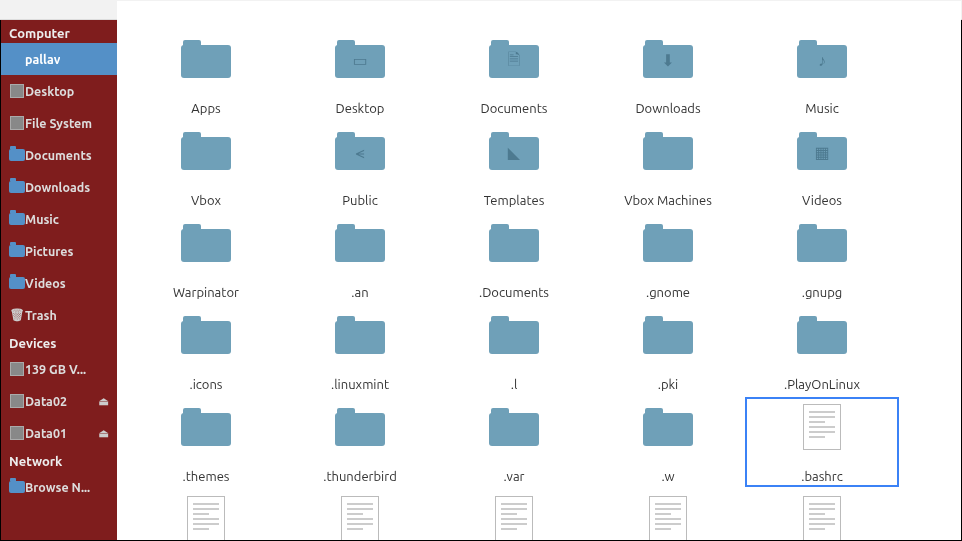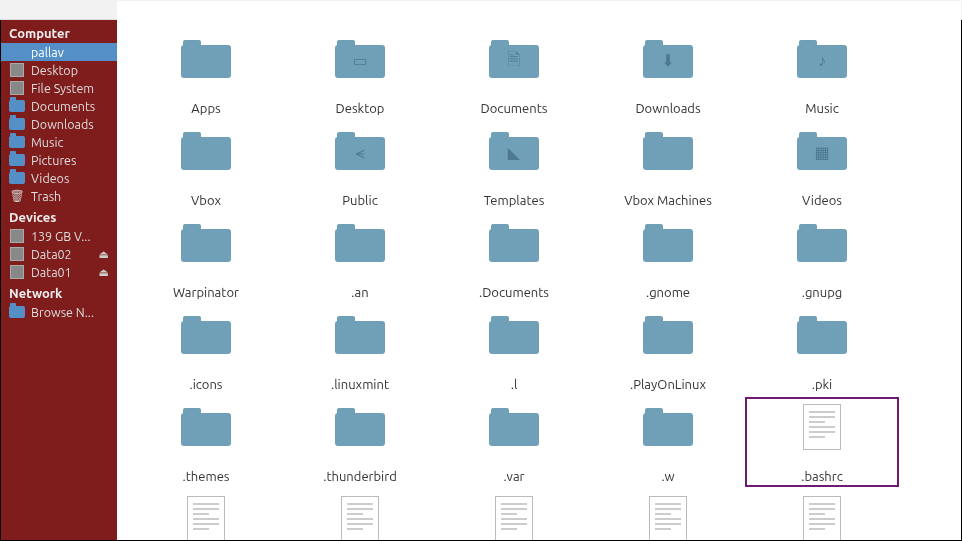--- a/index.html
+++ b/index.html
@@ -1,29 +1,29 @@
 <!DOCTYPE html>
 <html><head>
 <meta charset="utf-8">
 <style>
 * { box-sizing: border-box; margin: 0; padding: 0; }
 body { font-family: "Ubuntu", "Segoe UI", sans-serif; font-size: 13px; background: #fff; width: 962px; height: 541px; overflow: hidden; border: 1px solid #000; }
 .app { display: flex; height: 100%; }
 .topbar { position: absolute; top: 0; left: 0; right: 0; height: 20px; background: #f2f2f2; border-bottom: 1px solid #ddd; }
 .sidebar { width: 116px; background: #7f1d1d; color: #ddd; padding-top: 20px; overflow: hidden; flex-shrink: 0; }
 .sidebar-header { font-weight: bold; color: #eee; padding: 5px 8px 3px; font-size: 13px; }
-.sidebar-item { display: flex; align-items: center; padding: 2px 8px; gap: 6px; cursor: pointer; white-space: nowrap; overflow: hidden; height: 18px; }
+.sidebar-item { display: flex; align-items: center; padding: 2px 8px; cursor: pointer; white-space: nowrap; overflow: hidden; height: 32px; font-weight: bold; }
 .sidebar-item.selected { background: #5490c7; color: #fff; }
 .sidebar-icon { width: 16px; height: 14px; flex-shrink: 0; display: flex; align-items: center; justify-content: center; }
 .sidebar-item span.lbl { overflow: hidden; text-overflow: ellipsis; font-size: 12.5px; }
 .eject { margin-left: auto; color: #ccc; font-size: 11px; }
 .main { flex: 1; background: #fff; padding: 28px 0 0 12px; overflow: hidden; position: relative; }
 .grid { display: flex; flex-wrap: wrap; gap: 0; }
 .item { width: 154px; height: 90px; display: flex; flex-direction: column; align-items: center; justify-content: flex-start; padding-top: 6px; border: 2px solid transparent; cursor: pointer; margin-bottom: 2px; }
-.item.highlighted { border: 2px solid #701a75; }
+.item.highlighted { border: 2px solid #3b82f6; }
 .item .icon-box { width: 52px; height: 44px; display: flex; align-items: center; justify-content: center; }
 .item .label { margin-top: 20px; font-size: 13px; color: #333; text-align: center; max-width: 140px; overflow: hidden; white-space: nowrap; text-overflow: ellipsis; }
 
 .folder { width: 50px; height: 38px; position: relative; }
 .folder .tab { position: absolute; top: 0; left: 2px; width: 18px; height: 6px; background: #6fa0b8; border-radius: 2px 2px 0 0; }
 .folder .body { position: absolute; top: 5px; left: 0; right: 0; bottom: 0; background: #6fa0b8; border-radius: 3px; }
 .folder .glyph { position: absolute; top: 50%; left: 50%; transform: translate(-50%, -40%); color: #4d7a90; font-size: 16px; }
 
 .file { width: 38px; height: 46px; background: #fff; border: 1px solid #bbb; position: relative; display: flex; flex-direction: column; padding: 6px 5px; gap: 3px; }
 .file .line { height: 2px; background: #ccc; }
@@ -295,30 +295,30 @@
           </div>
           <div class="label">.l</div>
         </div>
         <div class="item">
           <div class="icon-box">
             <div class="folder">
               <div class="tab"></div>
               <div class="body"></div>
             </div>
           </div>
+          <div class="label">.pki</div>
+        </div>
+        <div class="item">
+          <div class="icon-box">
+            <div class="folder">
+              <div class="tab"></div>
+              <div class="body"></div>
+            </div>
+          </div>
           <div class="label">.PlayOnLinux</div>
-        </div>
-        <div class="item">
-          <div class="icon-box">
-            <div class="folder">
-              <div class="tab"></div>
-              <div class="body"></div>
-            </div>
-          </div>
-          <div class="label">.pki</div>
         </div>
         <div class="item">
           <div class="icon-box">
             <div class="folder">
               <div class="tab"></div>
               <div class="body"></div>
             </div>
           </div>
           <div class="label">.themes</div>
         </div>

